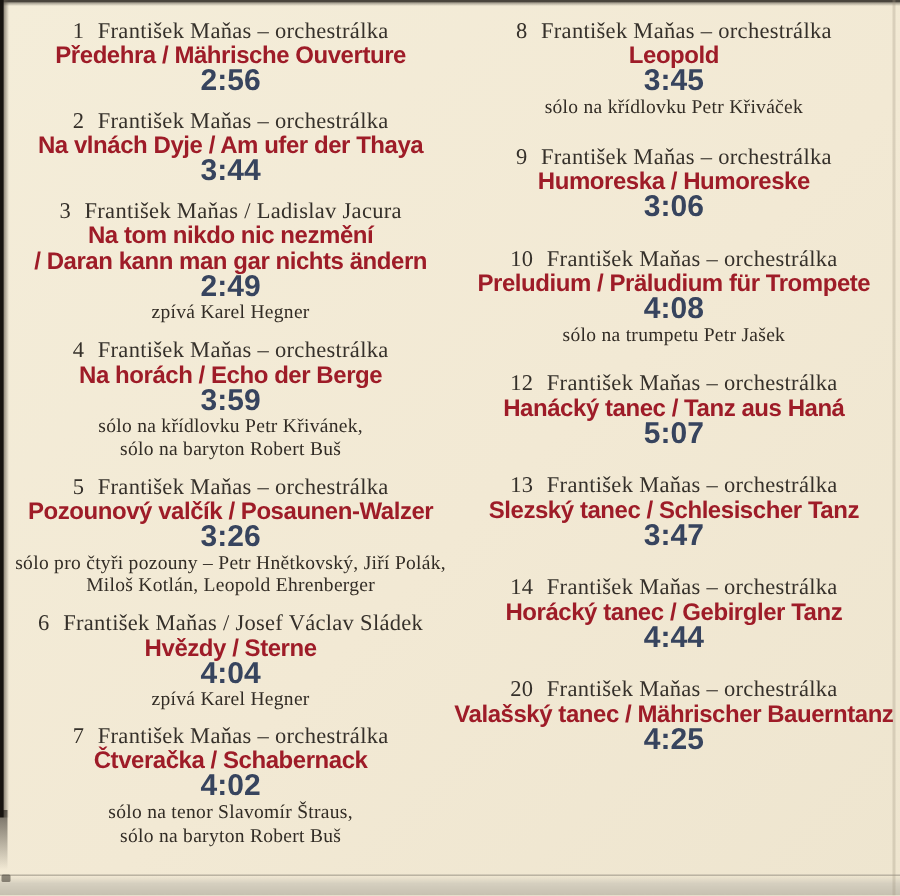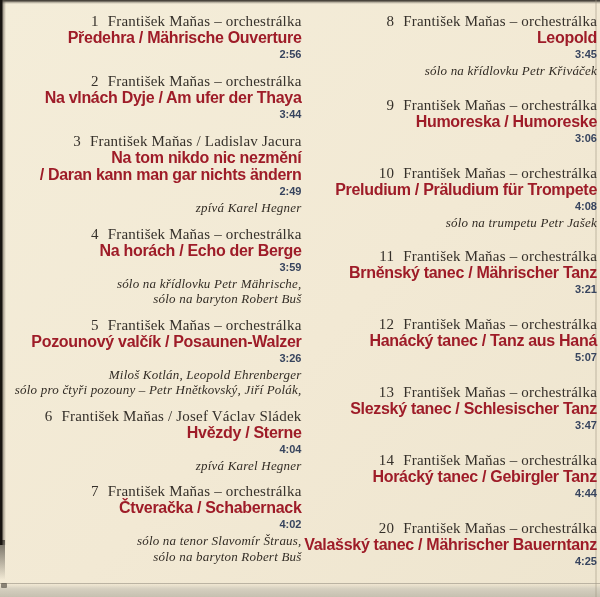--- a/index.html
+++ b/index.html
@@ -38,40 +38,40 @@
     position:absolute; left:1px; bottom:9px; width:6px; height:5px;
     background:rgba(60,54,46,.55); border-radius:1px;
   }
 
   .cols {
     position:absolute; top:7px; left:6px; right:3px; bottom:13px;
     display:flex;
   }
   .col { flex:1 1 0; padding-top:6px; min-width:0; }
 
-  .track { text-align:right; }
+  .track { text-align:center; }
   .col-left  .track { margin-bottom:10px; }
   .col-right .track { margin-bottom:18px; }
 
   .credit {
     font-size:15px; line-height:16px; color:#35302a; letter-spacing:.2px;
     white-space:nowrap;
   }
   .credit .num { margin-right:9px; }
   .title-line {
     font-family:"Liberation Sans", sans-serif; font-weight:700;
     font-size:16px; line-height:17px; letter-spacing:-.3px;
     color:#9e1c28; white-space:nowrap;
   }
   .time {
     font-family:"Liberation Sans", sans-serif; font-weight:700;
-    font-size:11px; line-height:17px; color:#37445e;
+    font-size:20px; line-height:17px; color:#37445e;
   }
   .note {
-    font-size:13px; line-height:15.5px; font-style:italic; color:#322c25;
+    font-size:13px; line-height:15.5px; color:#322c25;
     letter-spacing:.2px; white-space:nowrap;
   }
 </style>
 </head>
 <body>
 
 <div class="scan">
   <div class="edge-top"></div>
   <div class="edge-left"></div>
   <div class="edge-left-fade"></div>
@@ -95,29 +95,29 @@
           <div class="credit"><span class="num">3</span><span class="credit-name">František Maňas / Ladislav Jacura</span></div>
           <div class="title-line">Na tom nikdo nic nezmění</div>
           <div class="title-line">/ Daran kann man gar nichts ändern</div>
           <div class="time">2:49</div>
           <div class="note">zpívá Karel Hegner</div>
         </div>
         <div class="track">
           <div class="credit"><span class="num">4</span><span class="credit-name">František Maňas – orchestrálka</span></div>
           <div class="title-line">Na horách / Echo der Berge</div>
           <div class="time">3:59</div>
-          <div class="note">sólo na křídlovku Petr Mährische,</div>
+          <div class="note">sólo na křídlovku Petr Křivánek,</div>
           <div class="note">sólo na baryton Robert Buš</div>
         </div>
         <div class="track">
           <div class="credit"><span class="num">5</span><span class="credit-name">František Maňas – orchestrálka</span></div>
           <div class="title-line">Pozounový valčík / Posaunen-Walzer</div>
           <div class="time">3:26</div>
+          <div class="note">sólo pro čtyři pozouny – Petr Hnětkovský, Jiří Polák,</div>
           <div class="note">Miloš Kotlán, Leopold Ehrenberger</div>
-          <div class="note">sólo pro čtyři pozouny – Petr Hnětkovský, Jiří Polák,</div>
         </div>
         <div class="track">
           <div class="credit"><span class="num">6</span><span class="credit-name">František Maňas / Josef Václav Sládek</span></div>
           <div class="title-line">Hvězdy / Sterne</div>
           <div class="time">4:04</div>
           <div class="note">zpívá Karel Hegner</div>
         </div>
         <div class="track">
           <div class="credit"><span class="num">7</span><span class="credit-name">František Maňas – orchestrálka</span></div>
           <div class="title-line">Čtveračka / Schabernack</div>
@@ -138,25 +138,20 @@
           <div class="title-line">Humoreska / Humoreske</div>
           <div class="time">3:06</div>
         </div>
         <div class="track">
           <div class="credit"><span class="num">10</span><span class="credit-name">František Maňas – orchestrálka</span></div>
           <div class="title-line">Preludium / Präludium für Trompete</div>
           <div class="time">4:08</div>
           <div class="note">sólo na trumpetu Petr Jašek</div>
         </div>
         <div class="track">
-          <div class="credit"><span class="num">11</span><span class="credit-name">František Maňas – orchestrálka</span></div>
-          <div class="title-line">Brněnský tanec / Mährischer Tanz</div>
-          <div class="time">3:21</div>
-        </div>
-        <div class="track">
           <div class="credit"><span class="num">12</span><span class="credit-name">František Maňas – orchestrálka</span></div>
           <div class="title-line">Hanácký tanec / Tanz aus Haná</div>
           <div class="time">5:07</div>
         </div>
         <div class="track">
           <div class="credit"><span class="num">13</span><span class="credit-name">František Maňas – orchestrálka</span></div>
           <div class="title-line">Slezský tanec / Schlesischer Tanz</div>
           <div class="time">3:47</div>
         </div>
         <div class="track">

